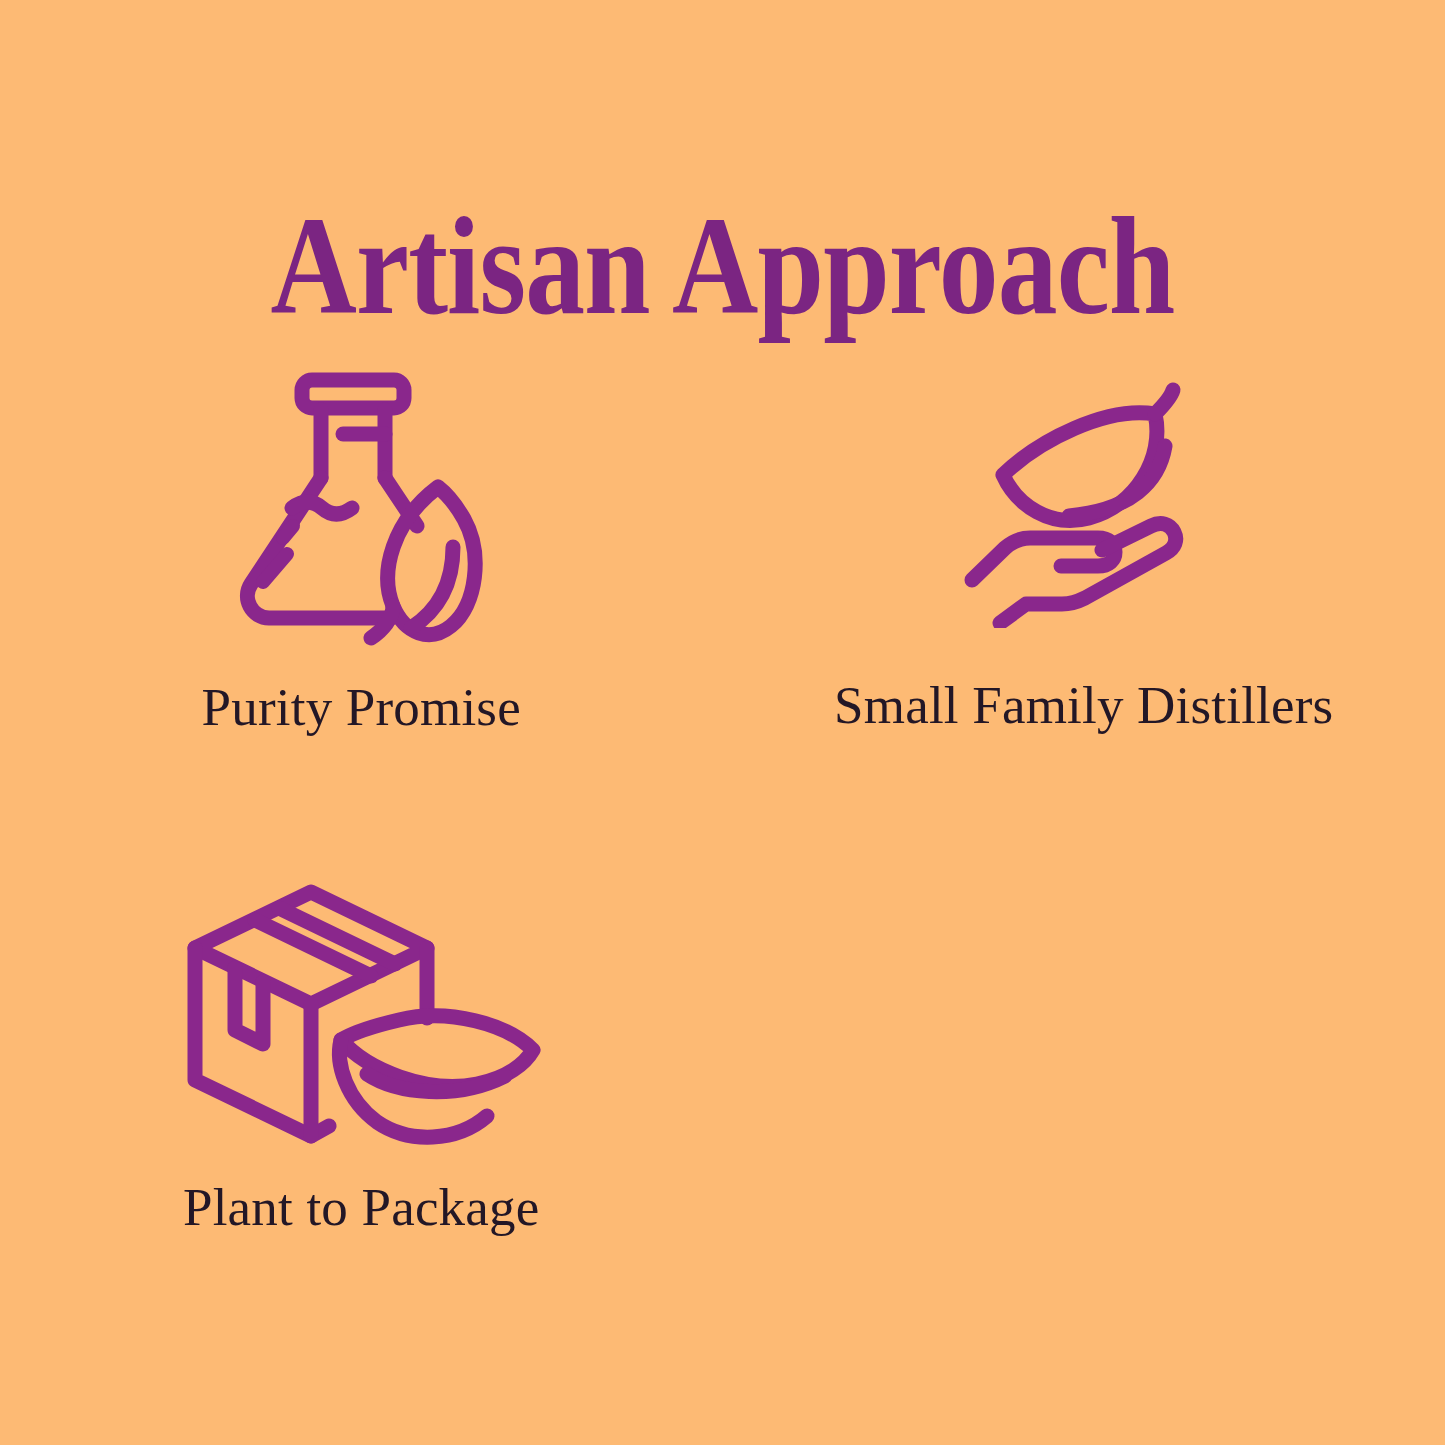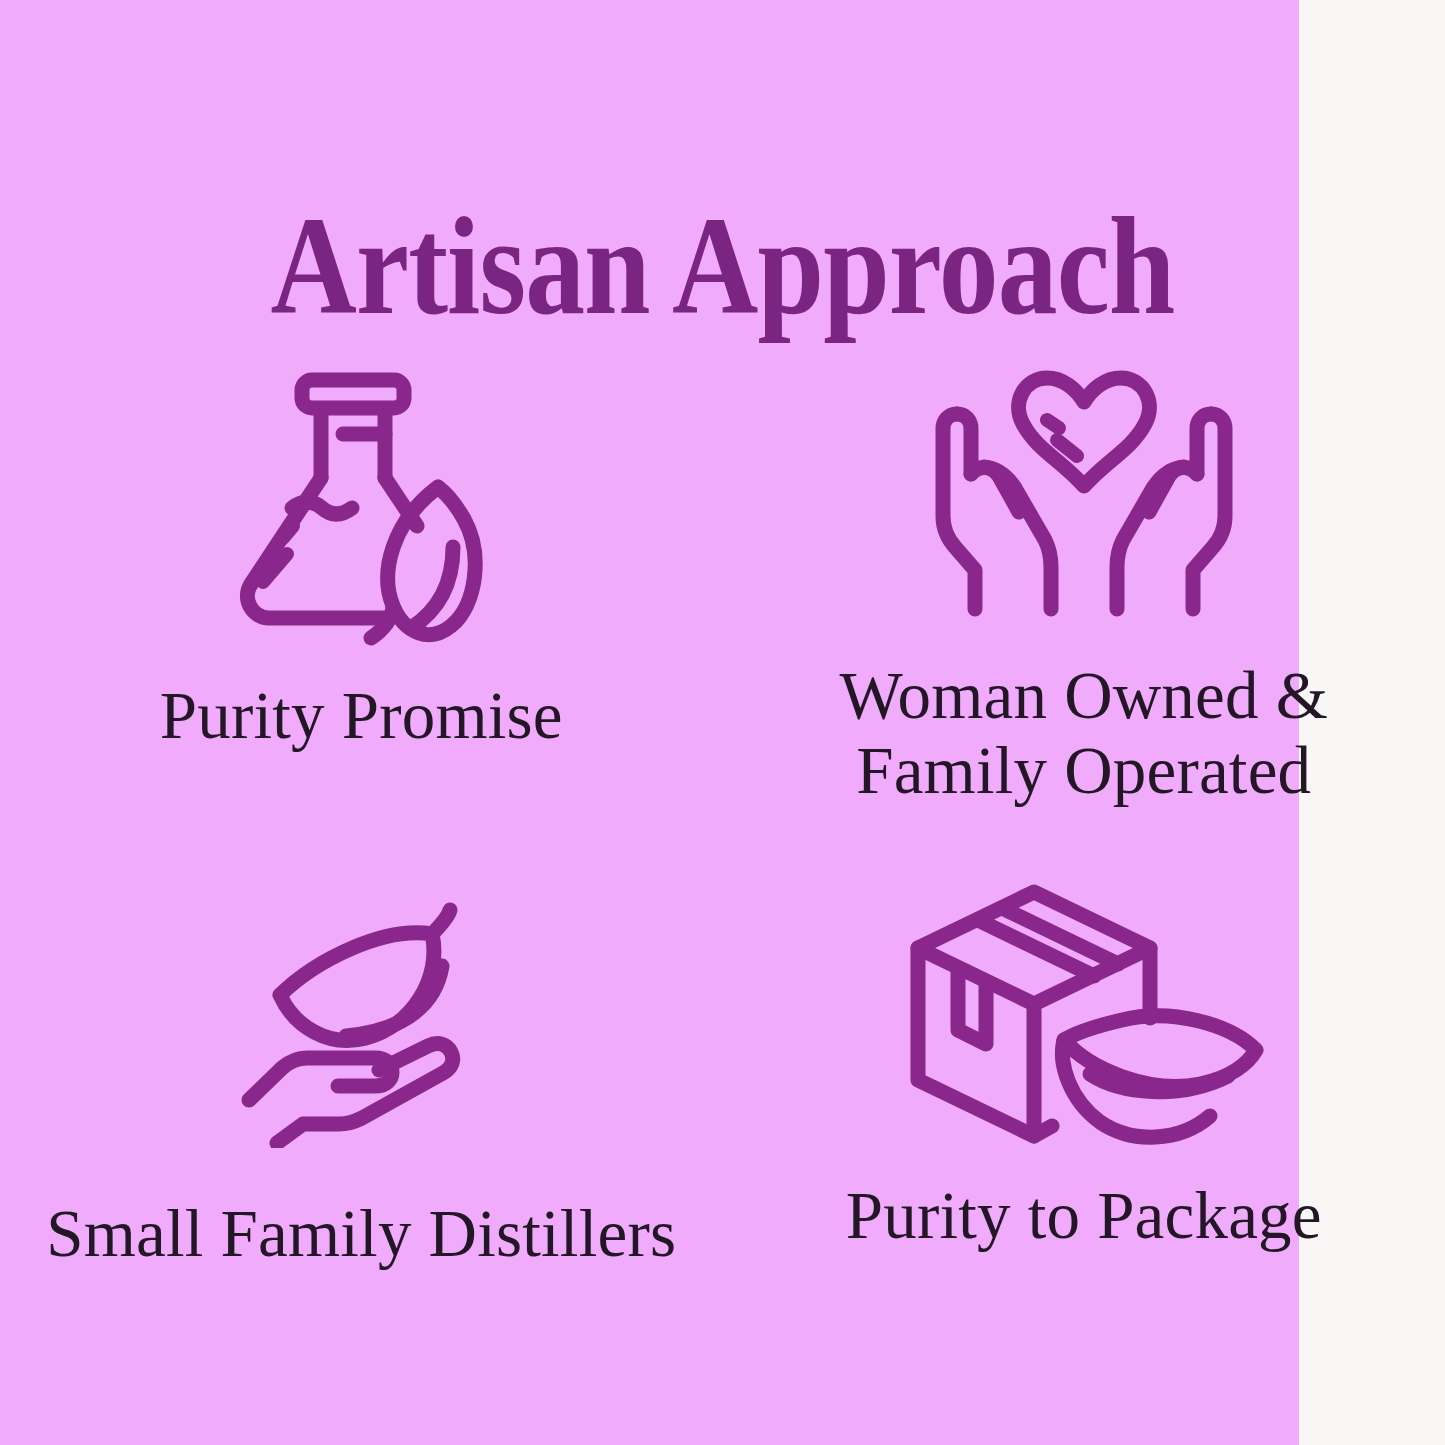--- a/index.html
+++ b/index.html
@@ -10,23 +10,23 @@
   body {
     width: 1445px;
     height: 1445px;
     background: #F8F7F6;
     font-family: "Liberation Serif", "DejaVu Serif", serif;
     overflow: hidden;
   }
 
   .page {
     position: relative;
-    width: 1299px;
+    width: 1445px;
     height: 1445px;
-    background: #f0abfc;
+    background: #fdba74;
     box-sizing: border-box;
   }
 
   
   .page-title {
     position: absolute;
     top: 104px;
     left: 0;
     width: 1445px;
     text-align: center;
@@ -63,23 +63,22 @@
 
   .feature-icon {
     display: block;
     flex: 0 0 auto;
   }
 
   .feature-label {
     color: #231726;
     font-family: "Liberation Serif", "DejaVu Serif", serif;
     font-weight: normal;
-    font-size: 67px;
+    font-size: 53px;
     line-height: 1.12;
-    text-align: center;
     white-space: pre-line;
     letter-spacing: 0.2px;
   }
 
   
   .feature.f1 .feature-icon { margin-top: 26px; }
   .feature.f1 .feature-label { margin-top: 32px; }
 
   .feature.f2 .feature-icon { margin-top: 34px; }
   .feature.f2 .feature-label { margin-top: 34px; }
@@ -136,63 +135,20 @@
         <path class="icon-stroke" d="M213 131 C168 165 154 216 168 250 C180 278 205 287 226 270
                  C252 249 258 197 239 163 C231 149 222 138 213 131 Z"></path>
 
         <path class="icon-stroke" d="M228 191 C228 226 214 254 186 272"></path>
 
         <path class="icon-stroke" d="M168 250 C168 262 158 274 146 282"></path>
       </svg>
       <div class="feature-label">Purity Promise</div>
     </div>
 
-    <div class="feature f2">
-      <svg class="feature-icon" width="310" height="260" viewBox="0 0 310 260" aria-hidden="true">
-
-        <path class="icon-stroke" d="M155 122
-                 C132 96 108 86 94 60
-                 C82 38 96 14 118 14
-                 C134 14 147 25 155 38
-                 C163 25 176 14 192 14
-                 C214 14 228 38 216 60
-                 C202 86 178 96 155 122 Z"></path>
-
-        <path class="icon-stroke-thin" d="M118 56 l12 8"></path>
-        <path class="icon-stroke-thin" d="M128 76 l20 16"></path>
-
-        <path class="icon-stroke" d="M28 50
-                 C19 50 14 57 14 65
-                 L14 152
-                 C14 164 18 174 26 183
-                 L46 206
-                 L46 245"></path>
-        <path class="icon-stroke" d="M28 50 C37 50 42 57 42 65 L42 110"></path>
-
-        <path class="icon-stroke" d="M42 110 C51 100 63 102 70 112 L90 148"></path>
-
-        <path class="icon-stroke" d="M55 103 C68 104 78 112 86 124 L116 176
-                 C121 186 122 194 122 203 L122 245"></path>
-
-        <path class="icon-stroke" d="M282 50
-                 C291 50 296 57 296 65
-                 L296 152
-                 C296 164 292 174 284 183
-                 L264 206
-                 L264 245"></path>
-        <path class="icon-stroke" d="M282 50 C273 50 268 57 268 65 L268 110"></path>
-
-        <path class="icon-stroke" d="M268 110 C259 100 247 102 240 112 L220 148"></path>
-
-        <path class="icon-stroke" d="M255 103 C242 104 232 112 224 124 L194 176
-                 C189 186 188 194 188 203 L188 245"></path>
-      </svg>
-      <div class="feature-label">Woman Owned &amp;
-Family Operated</div>
-    </div>
 
     <div class="feature f3">
       <svg class="feature-icon" width="250" height="250" viewBox="0 0 250 250" aria-hidden="true">
 
         <path class="icon-stroke" d="M44 97
                  C80 62 148 28 196 36
                  C206 80 176 128 130 140
                  C92 150 58 128 44 97 Z"></path>
 
         <path class="icon-stroke" d="M196 36 C206 26 212 19 214 12"></path>
@@ -236,17 +192,17 @@
 
         <path class="icon-stroke" d="M170 162
                  C196 192 256 216 306 206
                  C336 200 354 186 362 172
                  C336 146 278 130 228 142
                  C198 149 180 156 170 162 Z"></path>
         <path class="icon-stroke" d="M170 162 C164 186 176 222 206 244
                  C238 266 286 264 316 238"></path>
         <path class="icon-stroke" d="M196 196 C226 216 286 222 334 198"></path>
       </svg>
-      <div class="feature-label">Purity to Package</div>
+      <div class="feature-label">Plant to Package</div>
     </div>
 
   </div>
 </div>
 
 </body></html>

